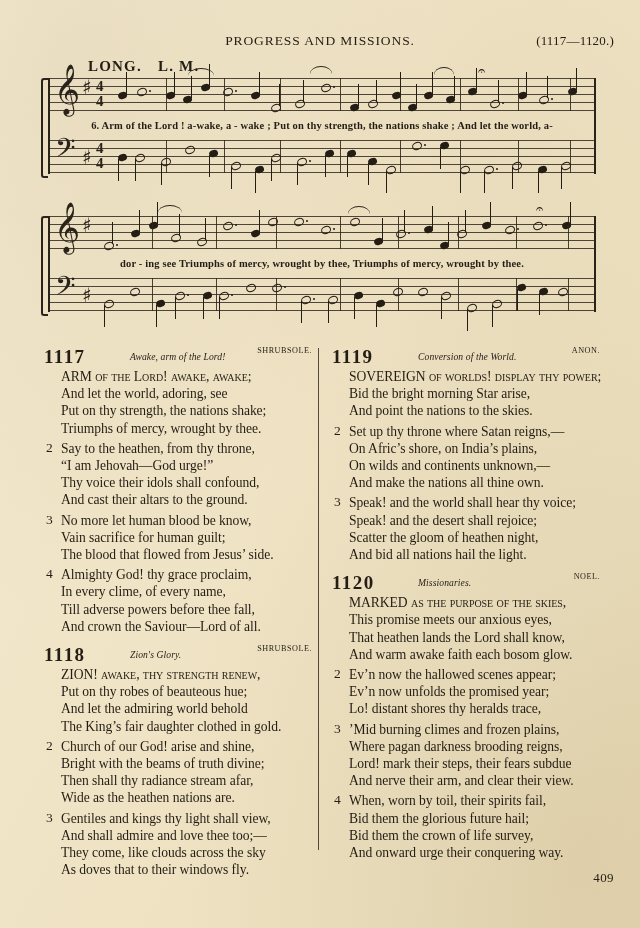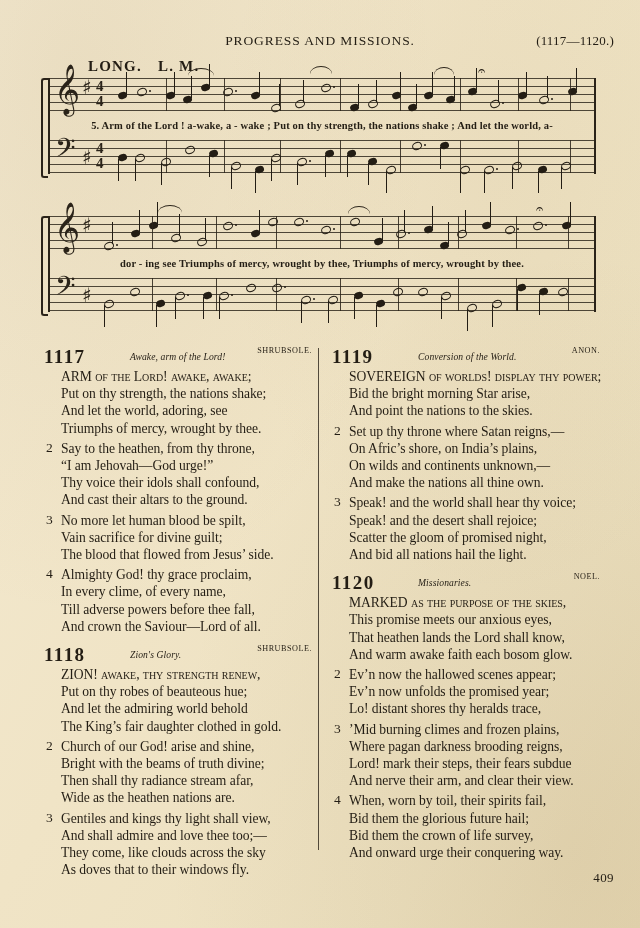--- a/index.html
+++ b/index.html
@@ -459,21 +459,21 @@
           <div class="stem" style="left:513px; top:27px;"></div>
           <div class="bar" style="left:118px;"></div>
           <div class="bar" style="left:176px;"></div>
           <div class="bar" style="left:232px;"></div>
           <div class="bar" style="left:292px;"></div>
           <div class="bar" style="left:352px;"></div>
           <div class="bar" style="left:412px;"></div>
           <div class="bar" style="left:470px;"></div>
           <div class="bar" style="left:522px;"></div>
         </div>
-        <div class="lyricline">5. Arm of the Lord ! a-wake,   a - wake ; Put on thy strength, the nations shake ; And let the world, a-</div>
+        <div class="lyricline">6. Arm of the Lord ! a-wake,   a - wake ; Put on thy strength, the nations shake ; And let the world, a-</div>
       </div>
       <div class="system sys2">
         <div class="sysbar"></div>
         <div class="sysbar end"></div>
         <div class="brace"></div>
         <div class="staff treble">
           <div class="line l0"></div>
           <div class="line l1"></div>
           <div class="line l2"></div>
           <div class="line l3"></div>
@@ -595,35 +595,35 @@
     <div class="col-rule"></div>
     <div class="col left" id="col-left">
         <div class="hymn">
           <div class="hymn-head">
             <div class="hymn-num">1117</div>
             <div class="hymn-topic">Awake, arm of the Lord!</div>
             <div class="hymn-tune">SHRUBSOLE.</div>
           </div>
           <div class="verse v1">
             <div class="line first"><span class="sc">Arm</span> of the Lord! awake, awake;</div>
+            <div class="line">And let the world, adoring, see</div>
             <div class="line">Put on thy strength, the nations shake;</div>
-            <div class="line">And let the world, adoring, see</div>
             <div class="line">Triumphs of mercy, wrought by thee.</div>
           </div>
           <div class="verse">
             <span class="verse-num">2</span>
             <div class="line">Say to the heathen, from thy throne,</div>
             <div class="line">“I am Jehovah—God urge!”</div>
             <div class="line">Thy voice their idols shall confound,</div>
             <div class="line">And cast their altars to the ground.</div>
           </div>
           <div class="verse">
             <span class="verse-num">3</span>
-            <div class="line">No more let human blood be spilt,</div>
-            <div class="line">Vain sacrifice for divine guilt;</div>
+            <div class="line">No more let human blood be know,</div>
+            <div class="line">Vain sacrifice for human guilt;</div>
             <div class="line">The blood that flowed from Jesus’ side.</div>
           </div>
           <div class="verse">
             <span class="verse-num">4</span>
             <div class="line">Almighty God! thy grace proclaim,</div>
             <div class="line">In every clime, of every name,</div>
             <div class="line">Till adverse powers before thee fall,</div>
             <div class="line">And crown the Saviour—Lord of all.</div>
           </div>
         </div>
@@ -671,21 +671,21 @@
             <span class="verse-num">2</span>
             <div class="line">Set up thy throne where Satan reigns,—</div>
             <div class="line">On Afric’s shore, on India’s plains,</div>
             <div class="line">On wilds and continents unknown,—</div>
             <div class="line">And make the nations all thine own.</div>
           </div>
           <div class="verse">
             <span class="verse-num">3</span>
             <div class="line">Speak! and the world shall hear thy voice;</div>
             <div class="line">Speak! and the desert shall rejoice;</div>
-            <div class="line">Scatter the gloom of promised night,</div>
+            <div class="line">Scatter the gloom of heathen night,</div>
             <div class="line">And bid all nations hail the light.</div>
           </div>
         </div>
         <div class="hymn">
           <div class="hymn-head">
             <div class="hymn-num">1120</div>
             <div class="hymn-topic">Missionaries.</div>
             <div class="hymn-tune">NOEL.</div>
           </div>
           <div class="verse v1">

